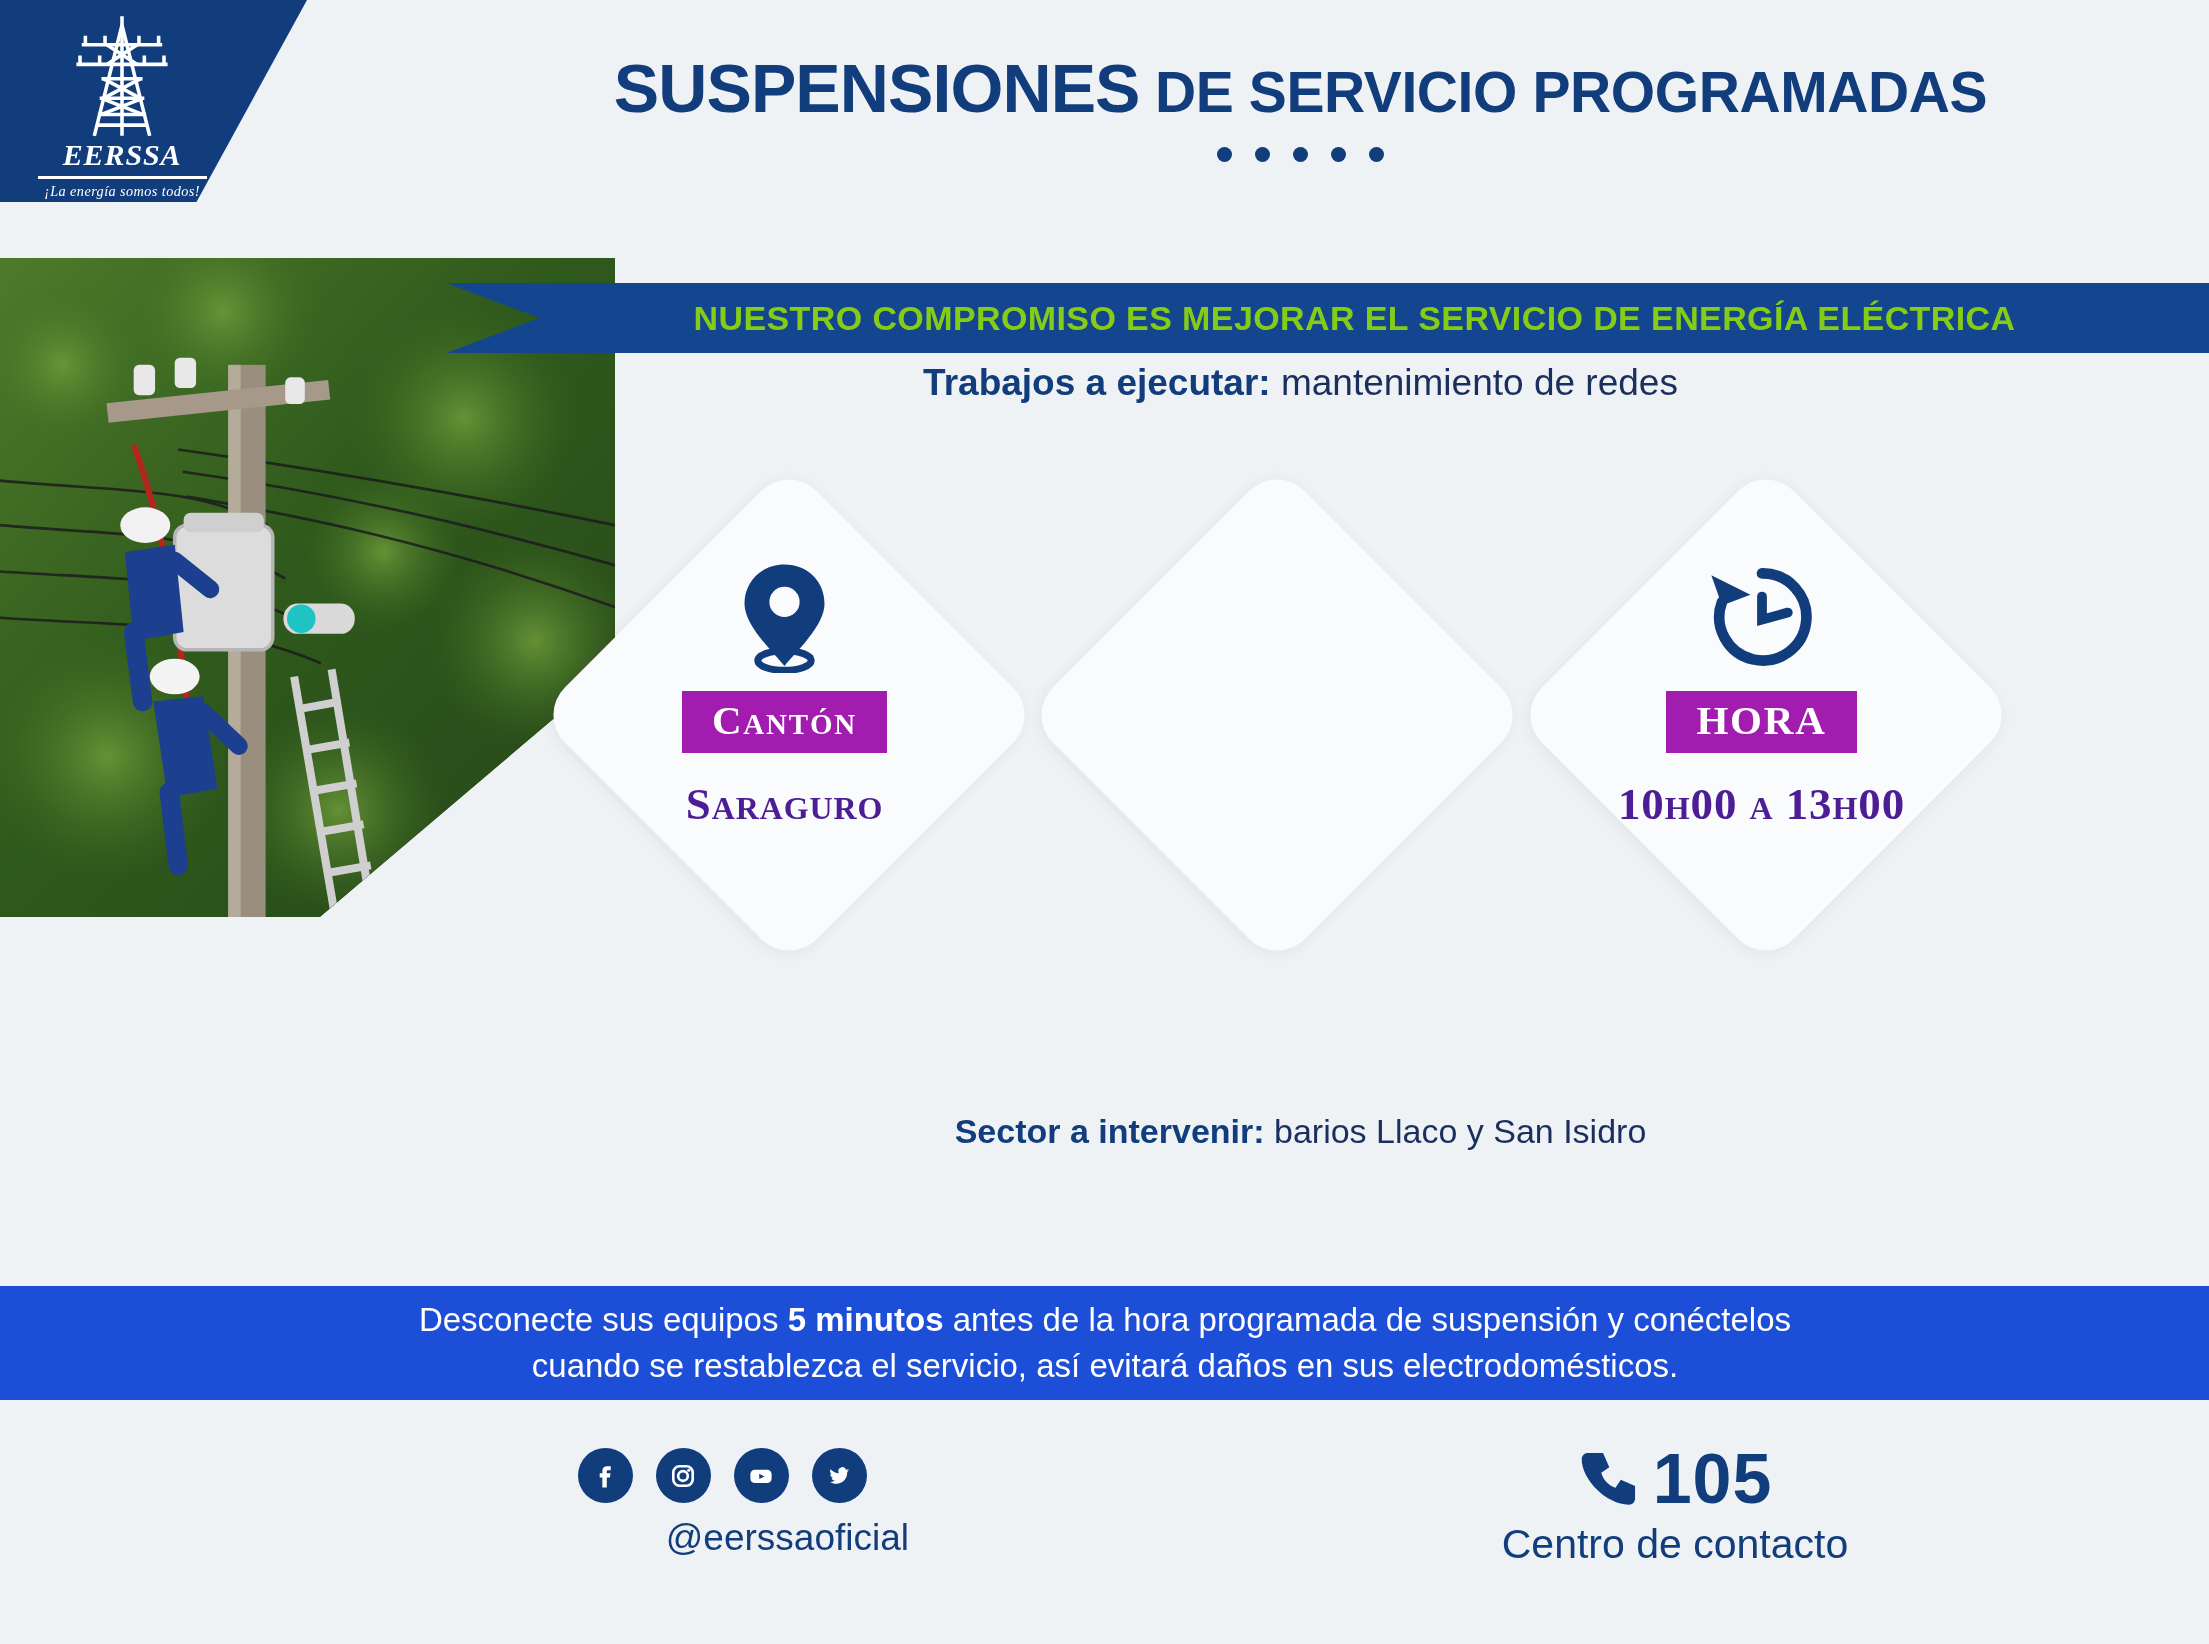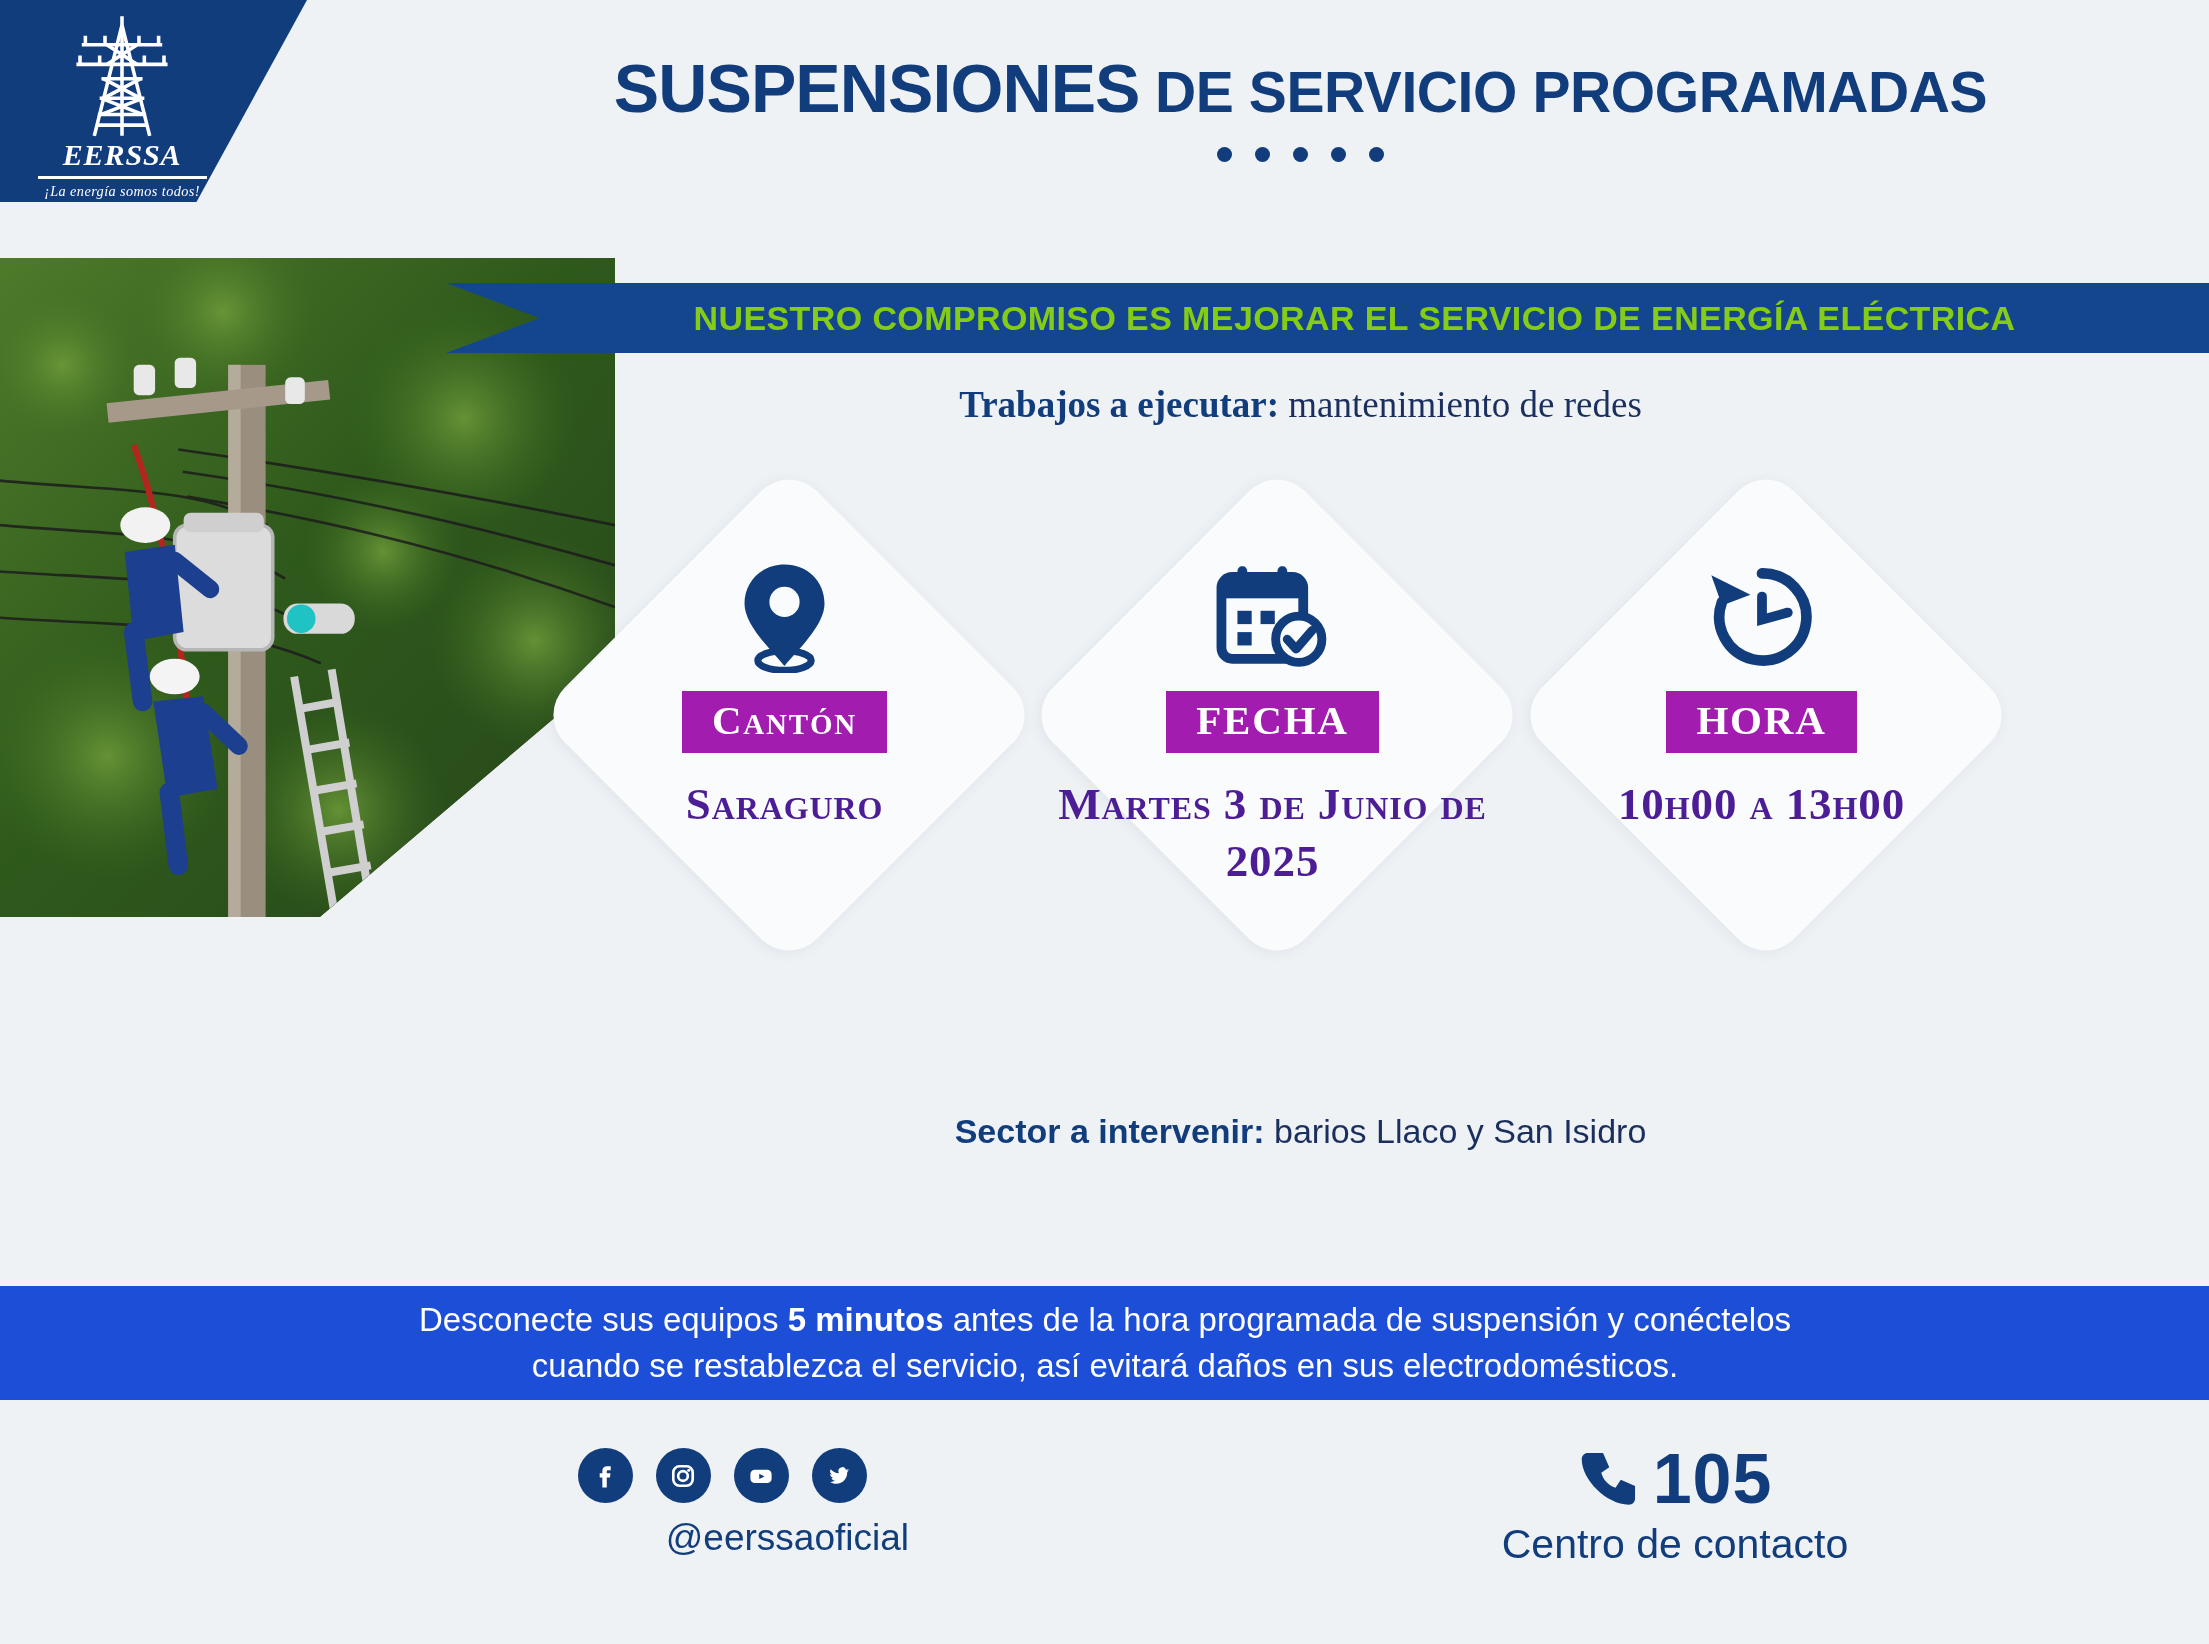--- a/index.html
+++ b/index.html
@@ -111,26 +111,25 @@
     font-weight: bold;
     font-size: 34px;
     letter-spacing: 0.4px;
     white-space: nowrap;
     padding-left: 53px;
   }
 
   
   .works {
     position: absolute;
-    left: 463px; top: 383px;
+    left: 463px; top: 362px;
     width: 1675px;
     text-align: center;
     font-size: 37px;
     color: #1b2f5e;
-    font-family: Liberation Serif, serif;
   }
   .works b { color: #123d7c; }
 
   
   .cards {
     position: absolute;
     left: 535px; top: 510px;
     width: 1533px;
     height: 544px;
   }
@@ -377,38 +376,20 @@
             <ellipse cx="59" cy="112" rx="30" ry="11" fill="none" stroke="#123d7c" stroke-width="8"></ellipse>
           </svg>
         </div>
         <div class="chip">Cantón</div>
         <div class="val">Saraguro</div>
       </div>
     </div>
 
     <div class="card card-fecha">
       <div class="diamond"></div>
-      <div class="content">
-        <div class="icon">
-          <svg width="118" height="112" viewBox="0 0 132 126">
-            <rect x="8" y="18" width="92" height="92" rx="12" fill="none" stroke="#123d7c" stroke-width="11"></rect>
-            <rect x="8" y="18" width="92" height="24" fill="#123d7c"></rect>
-            <rect x="26" y="6" width="11" height="22" rx="5" fill="#123d7c"></rect>
-            <rect x="71" y="6" width="11" height="22" rx="5" fill="#123d7c"></rect>
-            <rect x="26" y="56" width="16" height="15" fill="#123d7c"></rect>
-            <rect x="52" y="56" width="16" height="15" fill="#123d7c"></rect>
-            <rect x="26" y="80" width="16" height="15" fill="#123d7c"></rect>
-            <circle cx="95" cy="88" r="30" fill="#fafbfc"></circle>
-            <circle cx="95" cy="88" r="26" fill="none" stroke="#123d7c" stroke-width="10"></circle>
-            <path d="M82 88 L92 99 L110 78" fill="none" stroke="#123d7c" stroke-width="10" stroke-linecap="round" stroke-linejoin="round"></path>
-          </svg>
-        </div>
-        <div class="chip">FECHA</div>
-        <div class="val">Martes 3 de Junio de 2025</div>
-      </div>
     </div>
 
     <div class="card card-hora">
       <div class="diamond"></div>
       <div class="content">
         <div class="icon">
           <svg width="112" height="112" viewBox="0 0 126 126">
             <path d="M63 14 A49 49 0 1 1 18 46" fill="none" stroke="#123d7c" stroke-width="12" stroke-linecap="round"></path>
             <path d="M6 16 L18 50 L50 38 Z" fill="#123d7c"></path>
             <path d="M63 40 L63 66 L92 58" fill="none" stroke="#123d7c" stroke-width="11" stroke-linecap="round"></path>

